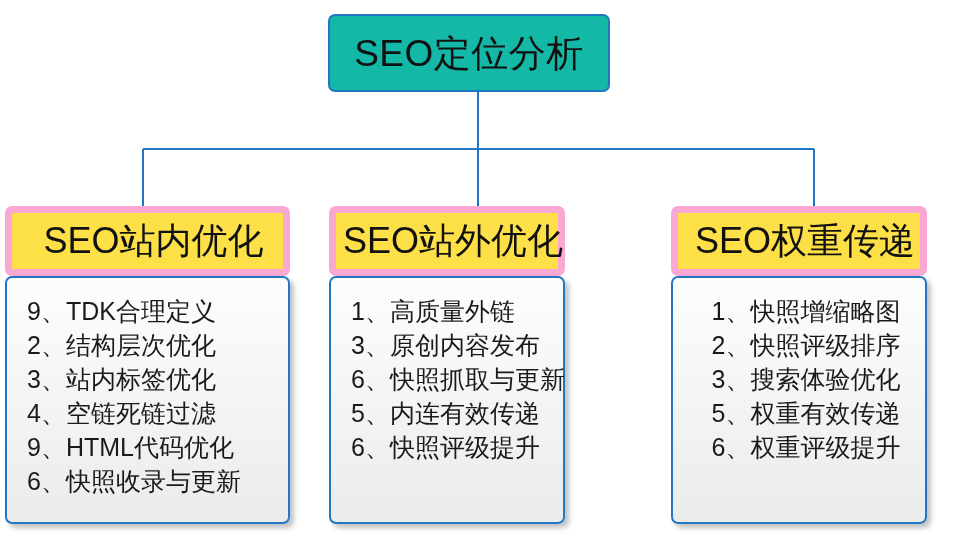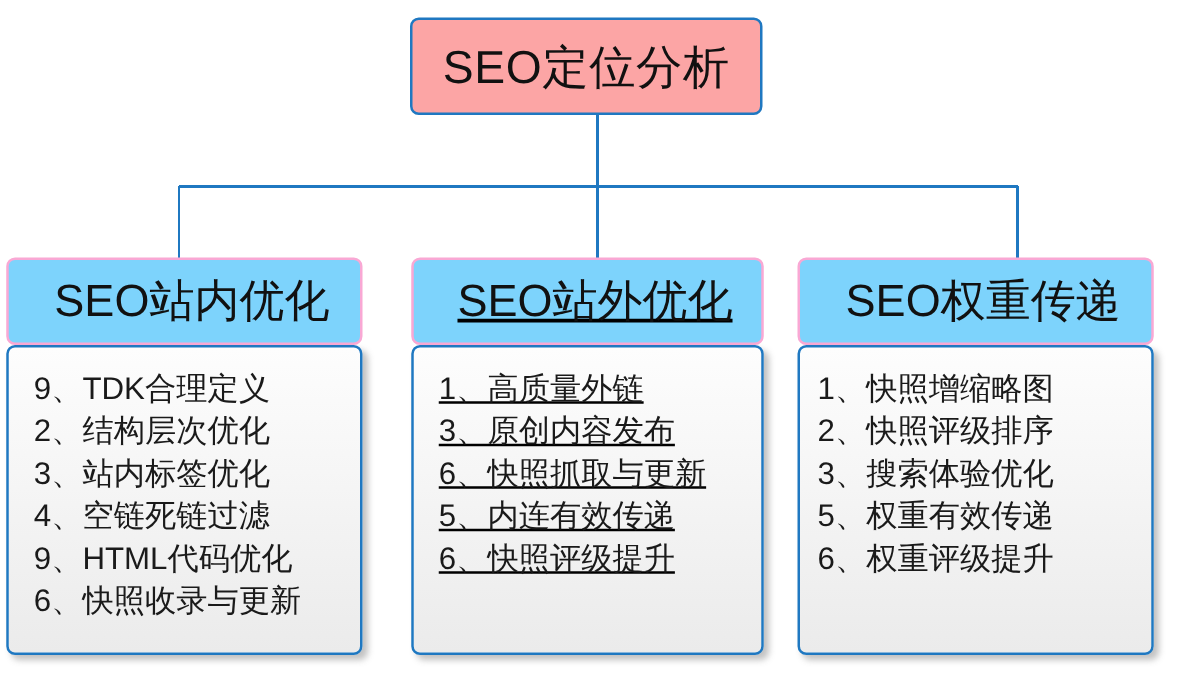--- a/index.html
+++ b/index.html
@@ -37,43 +37,43 @@
   
   .root-node {
     position: absolute;
     left: 328px;
     top: 14px;
     width: 282px;
     height: 78px;
     box-sizing: border-box;
     border: 2px solid #1f78c1;
     border-radius: 7px;
-    background: #fca5a5;
+    background: #14b8a6;
     display: flex;
     align-items: center;
     justify-content: center;
   }
   .root-node .root-title {
     font-size: 37px;
     color: #111111;
     letter-spacing: 0.5px;
     line-height: 1;
     white-space: nowrap;
   }
 
   
   .branch {
     position: absolute;
     top: 206px;
   }
   .branch-head {
     box-sizing: border-box;
-    border: 2px solid #f9a8d4;
+    border: 7px solid #f9a8d4;
     border-radius: 7px;
-    background: #7dd3fc;
+    background: #fde047;
     height: 70px;
     display: flex;
     align-items: center;
     justify-content: center;
     padding-left: 12px;
   }
   .branch-head .head-title {
     font-size: 36px;
     color: #111111;
     line-height: 1;
@@ -98,22 +98,22 @@
   .branch-list li {
     font-size: 25px;
     color: #1a1a1a;
     line-height: 34px;
     white-space: nowrap;
     padding: 0;
   }
 
   
   #branch-1 { left: 5px;   width: 285px; }
-  #branch-2 { left: 329px; width: 282px; text-decoration: underline; }
-  #branch-3 { left: 638px; width: 285px; }
+  #branch-2 { left: 329px; width: 236px; }
+  #branch-3 { left: 671px; width: 256px; text-align: center; }
 
   #branch-1 .branch-list li { padding-left: 20px; }
   #branch-2 .branch-list li { padding-left: 20px; }
   #branch-3 .branch-list li { padding-left: 14px; }
 </style>
 </head>
 <body>
 
 <div id="diagram">
 

